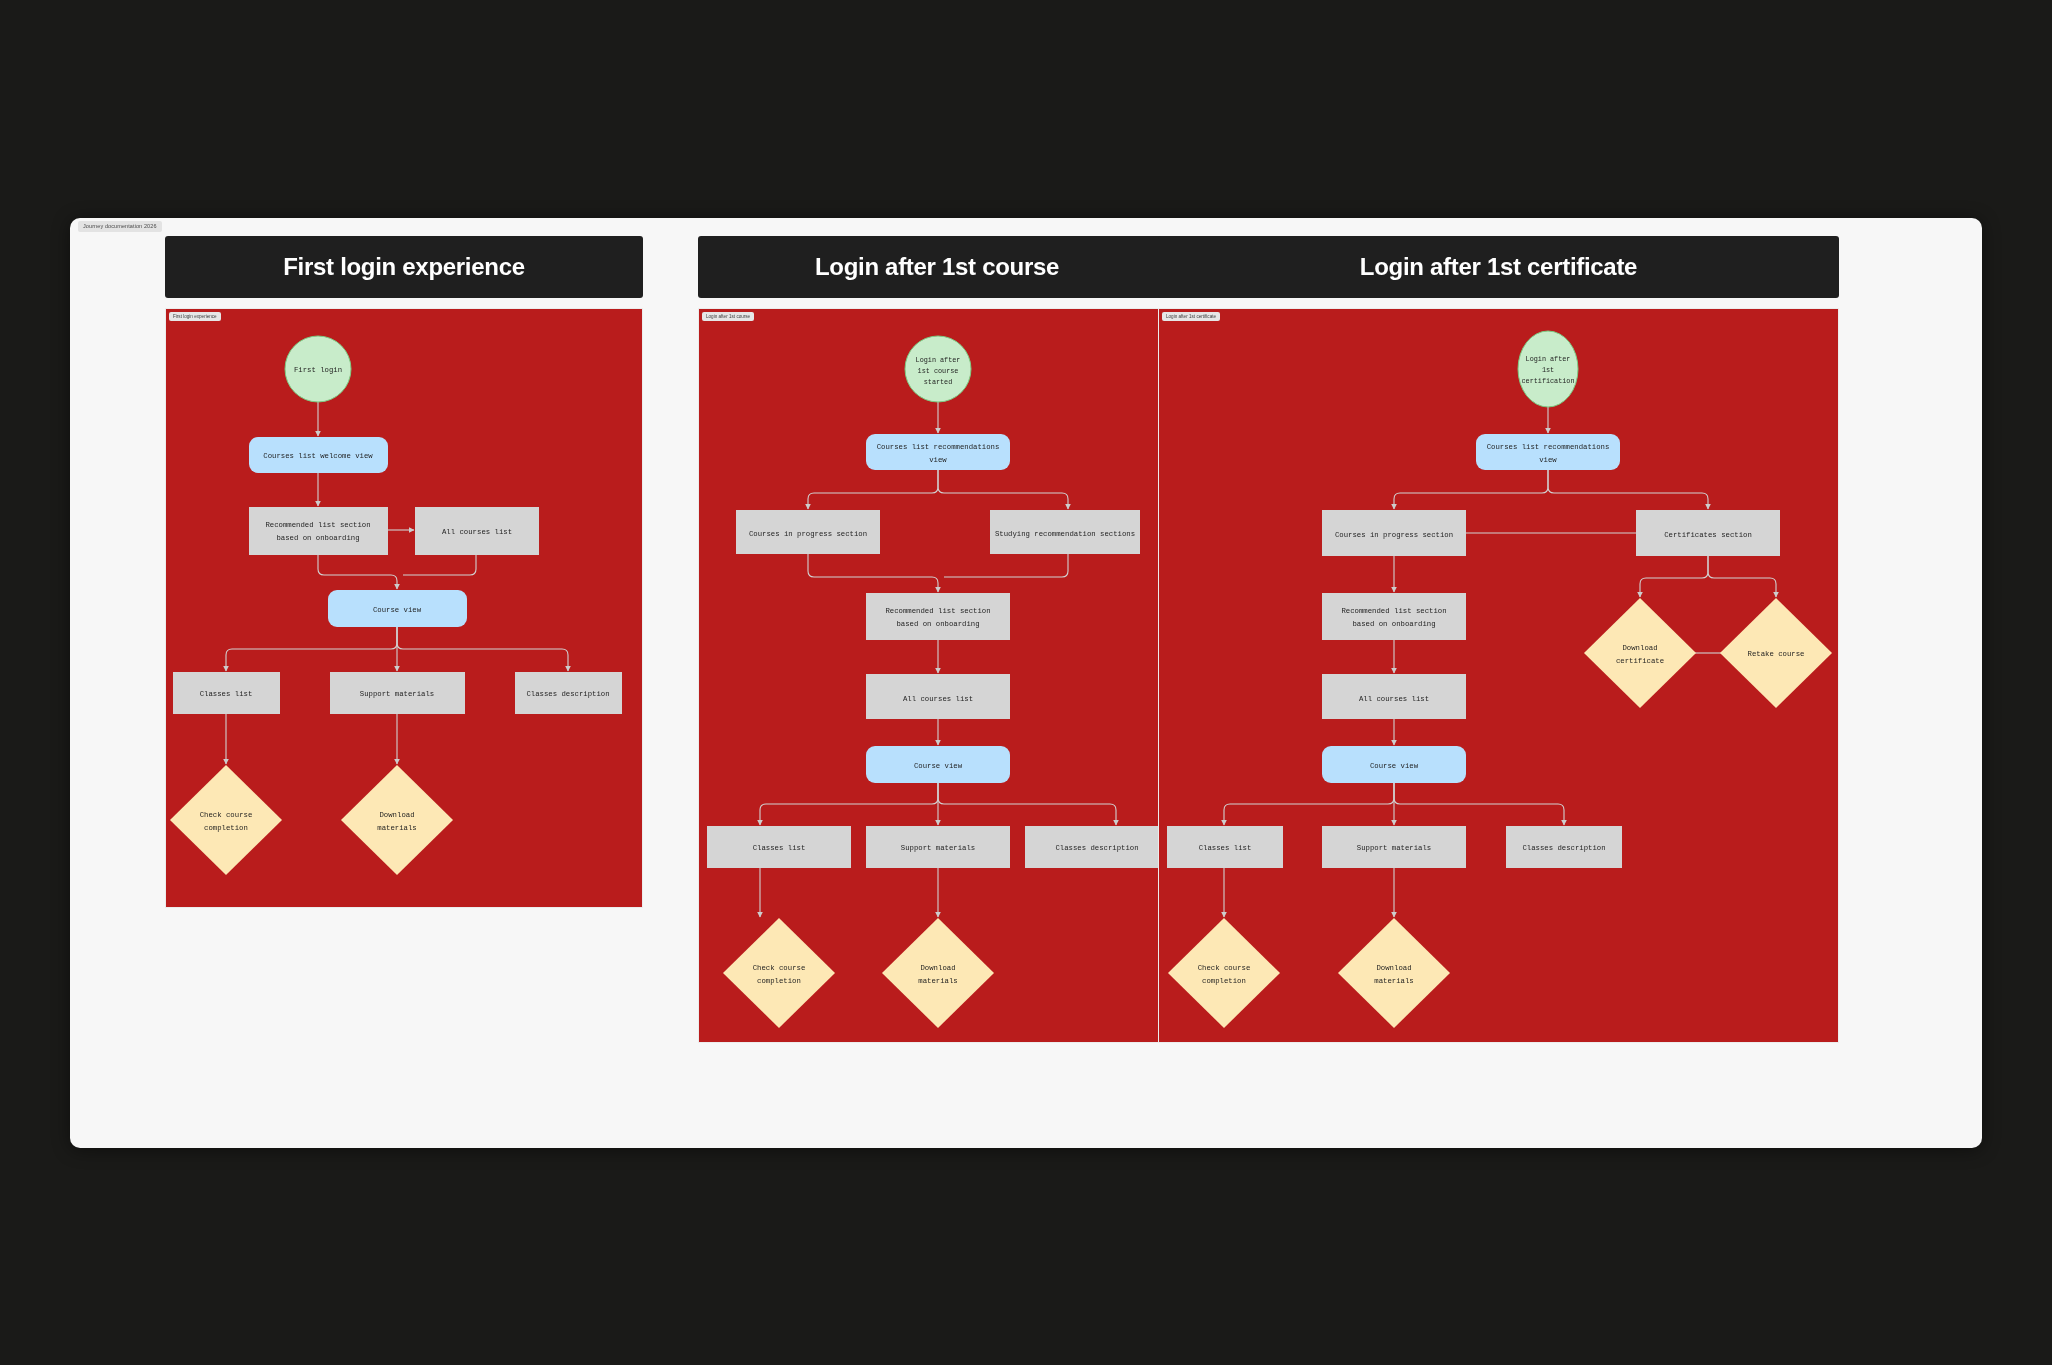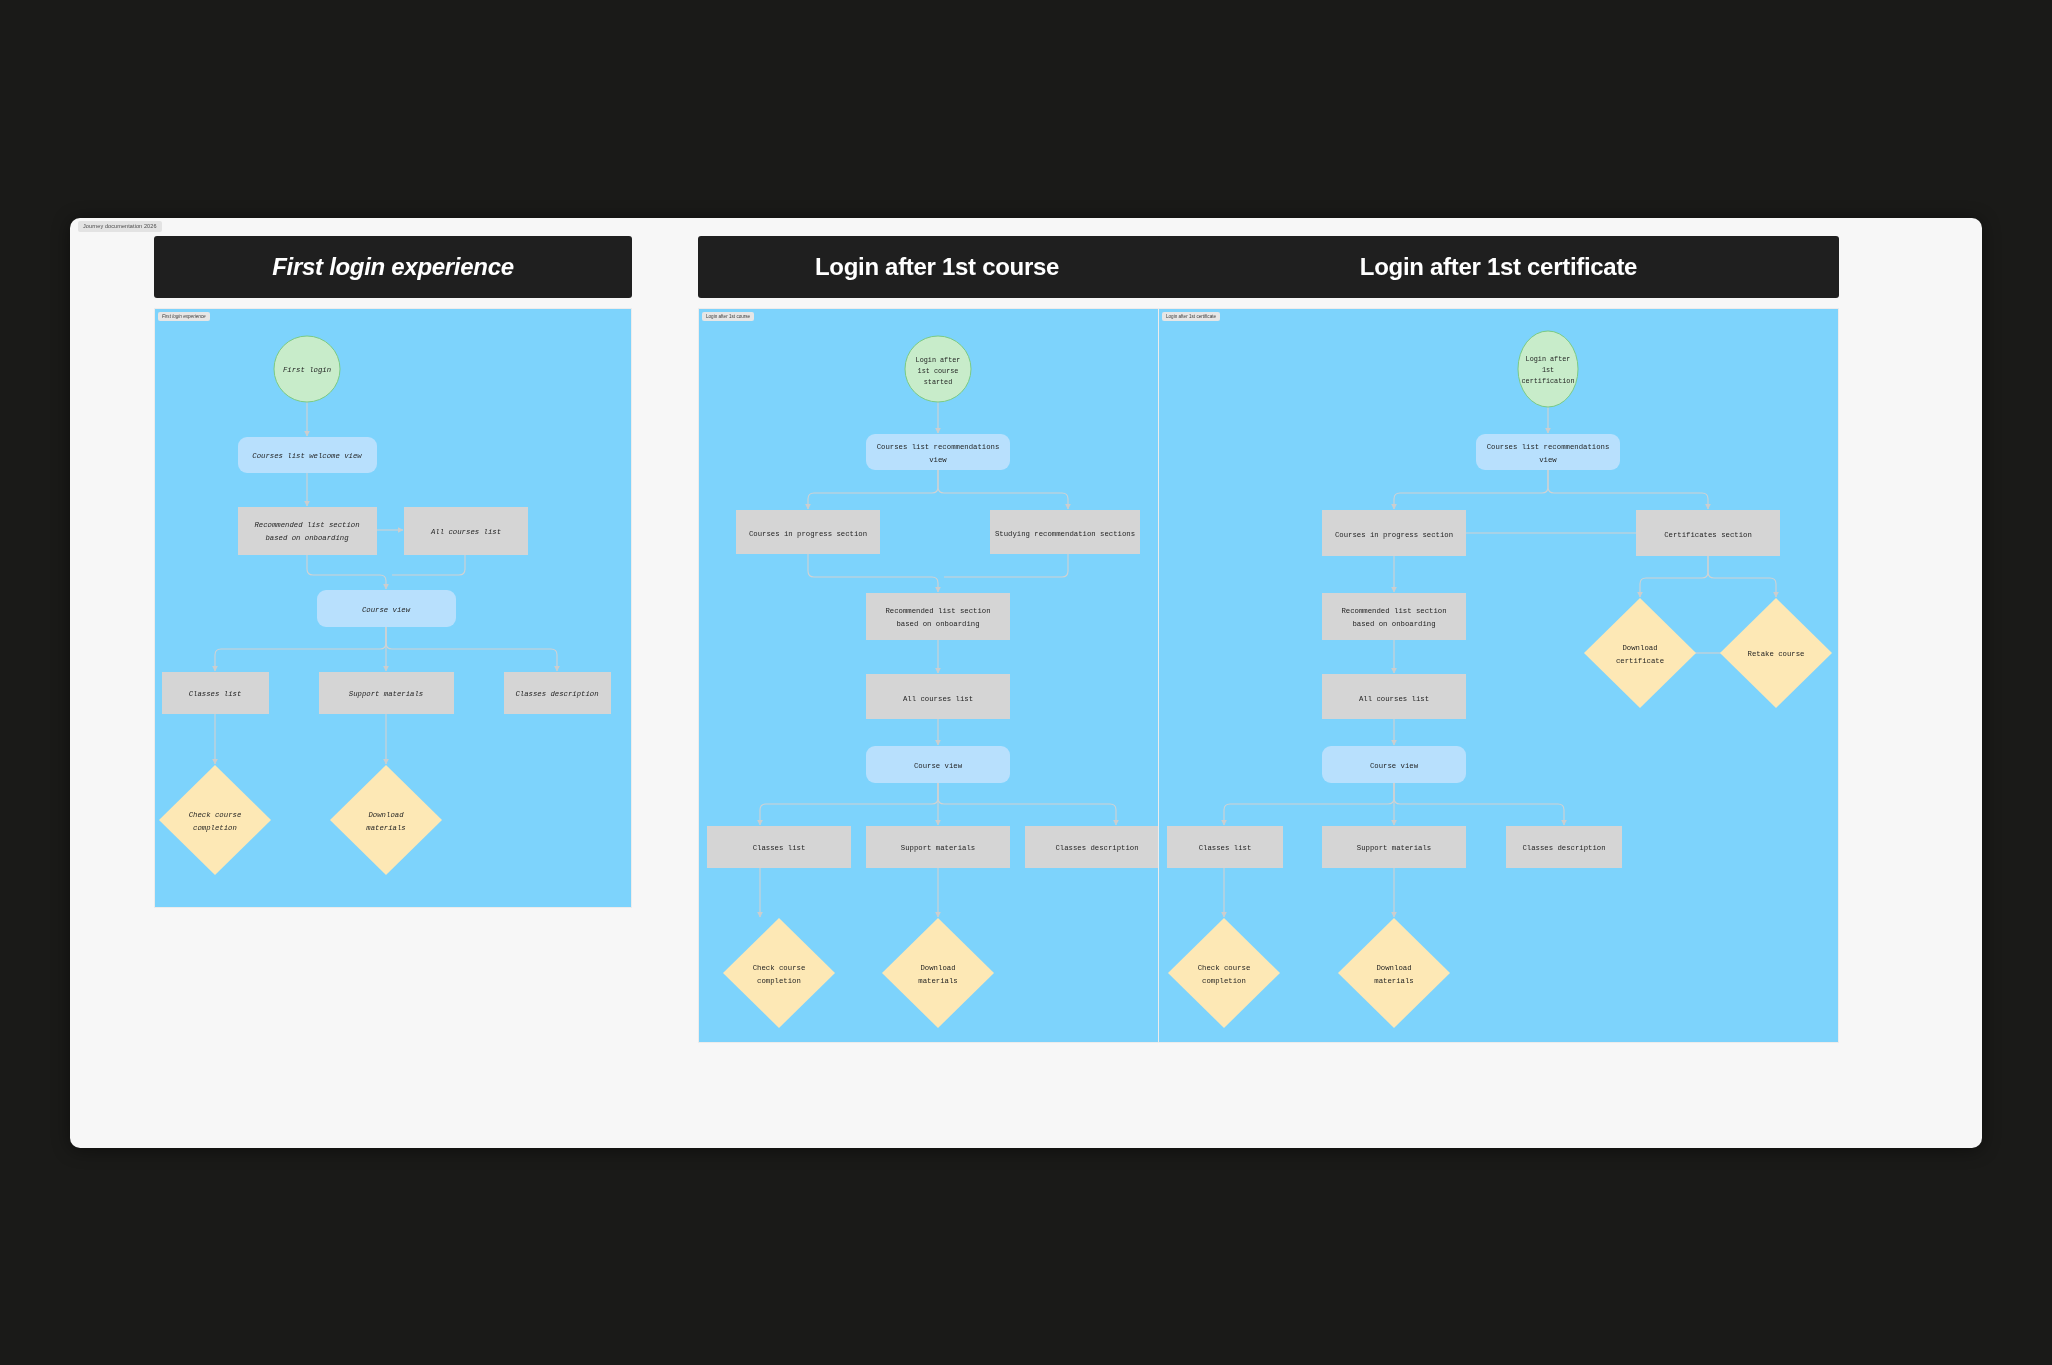--- a/index.html
+++ b/index.html
@@ -47,41 +47,41 @@
     letter-spacing: .1px;
   }
 
   
   .columns {
     position: absolute;
     left: 0; top: 18px; right: 0; bottom: 0;
   }
 
   .column { position: absolute; top: 0; }
-  .col-1 { left: 84px;  width: 478px; font-style: italic; }
+  .col-1 { left: 95px;  width: 478px; }
   .col-2 { left: 628px; width: 478px; }
   .col-3 { left: 1088px; width: 681px; }
 
   .col-header {
     height: 62px;
     background: #1f1f1f;
     border-radius: 3px;
     display: flex;
     align-items: center;
     justify-content: center;
     color: #ffffff;
     font-size: 24px;
     font-weight: bold;
     letter-spacing: -.3px;
   }
 
   .canvas {
     position: relative;
     margin-top: 10px;
-    background: #7dd3fc;
+    background: #b91c1c;
     border: 1px solid #ececec;
     overflow: hidden;
   }
   .canvas-1 { height: 600px; }
   .canvas-2 { height: 735px; }
   .canvas-3 { height: 735px; }
 
   .canvas-tag {
     position: absolute;
     left: 3px;

